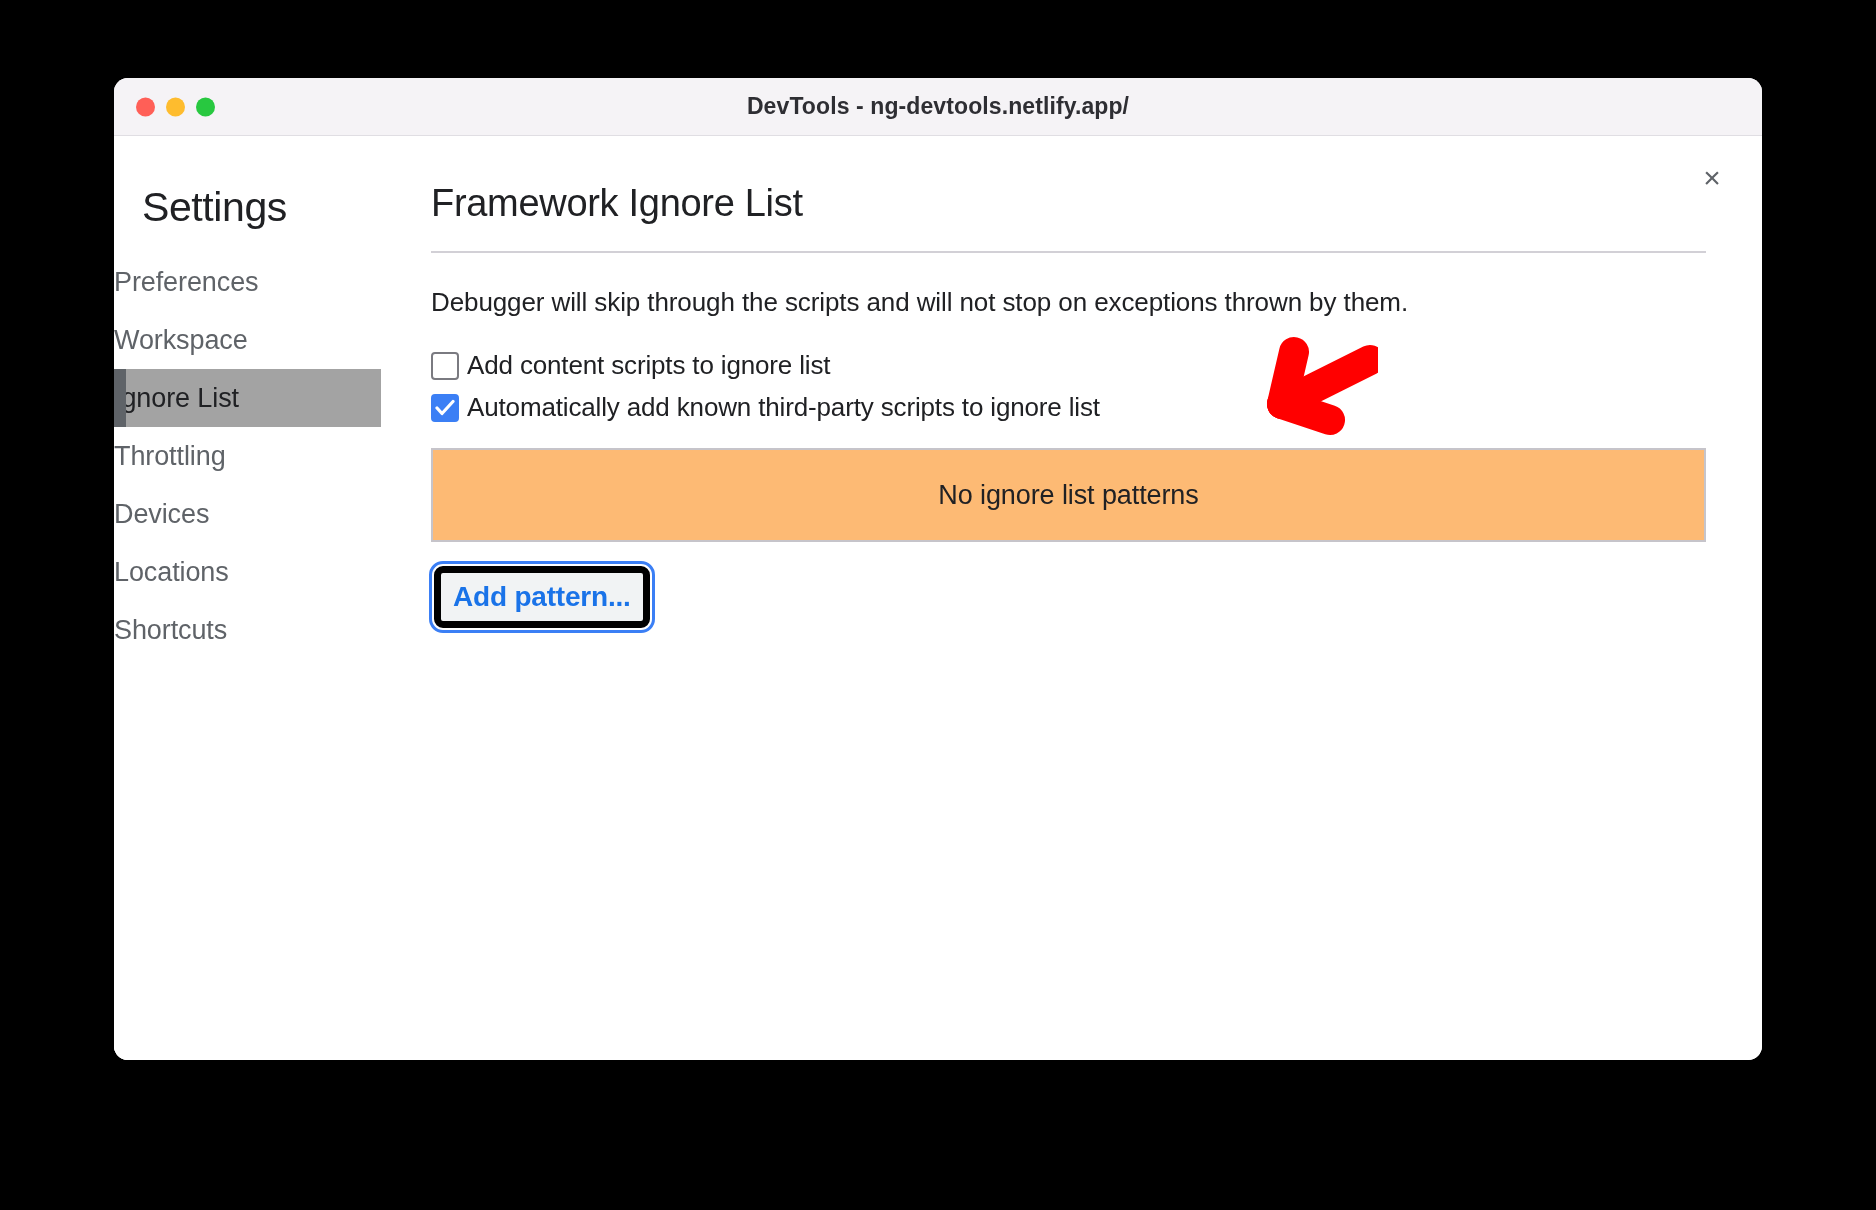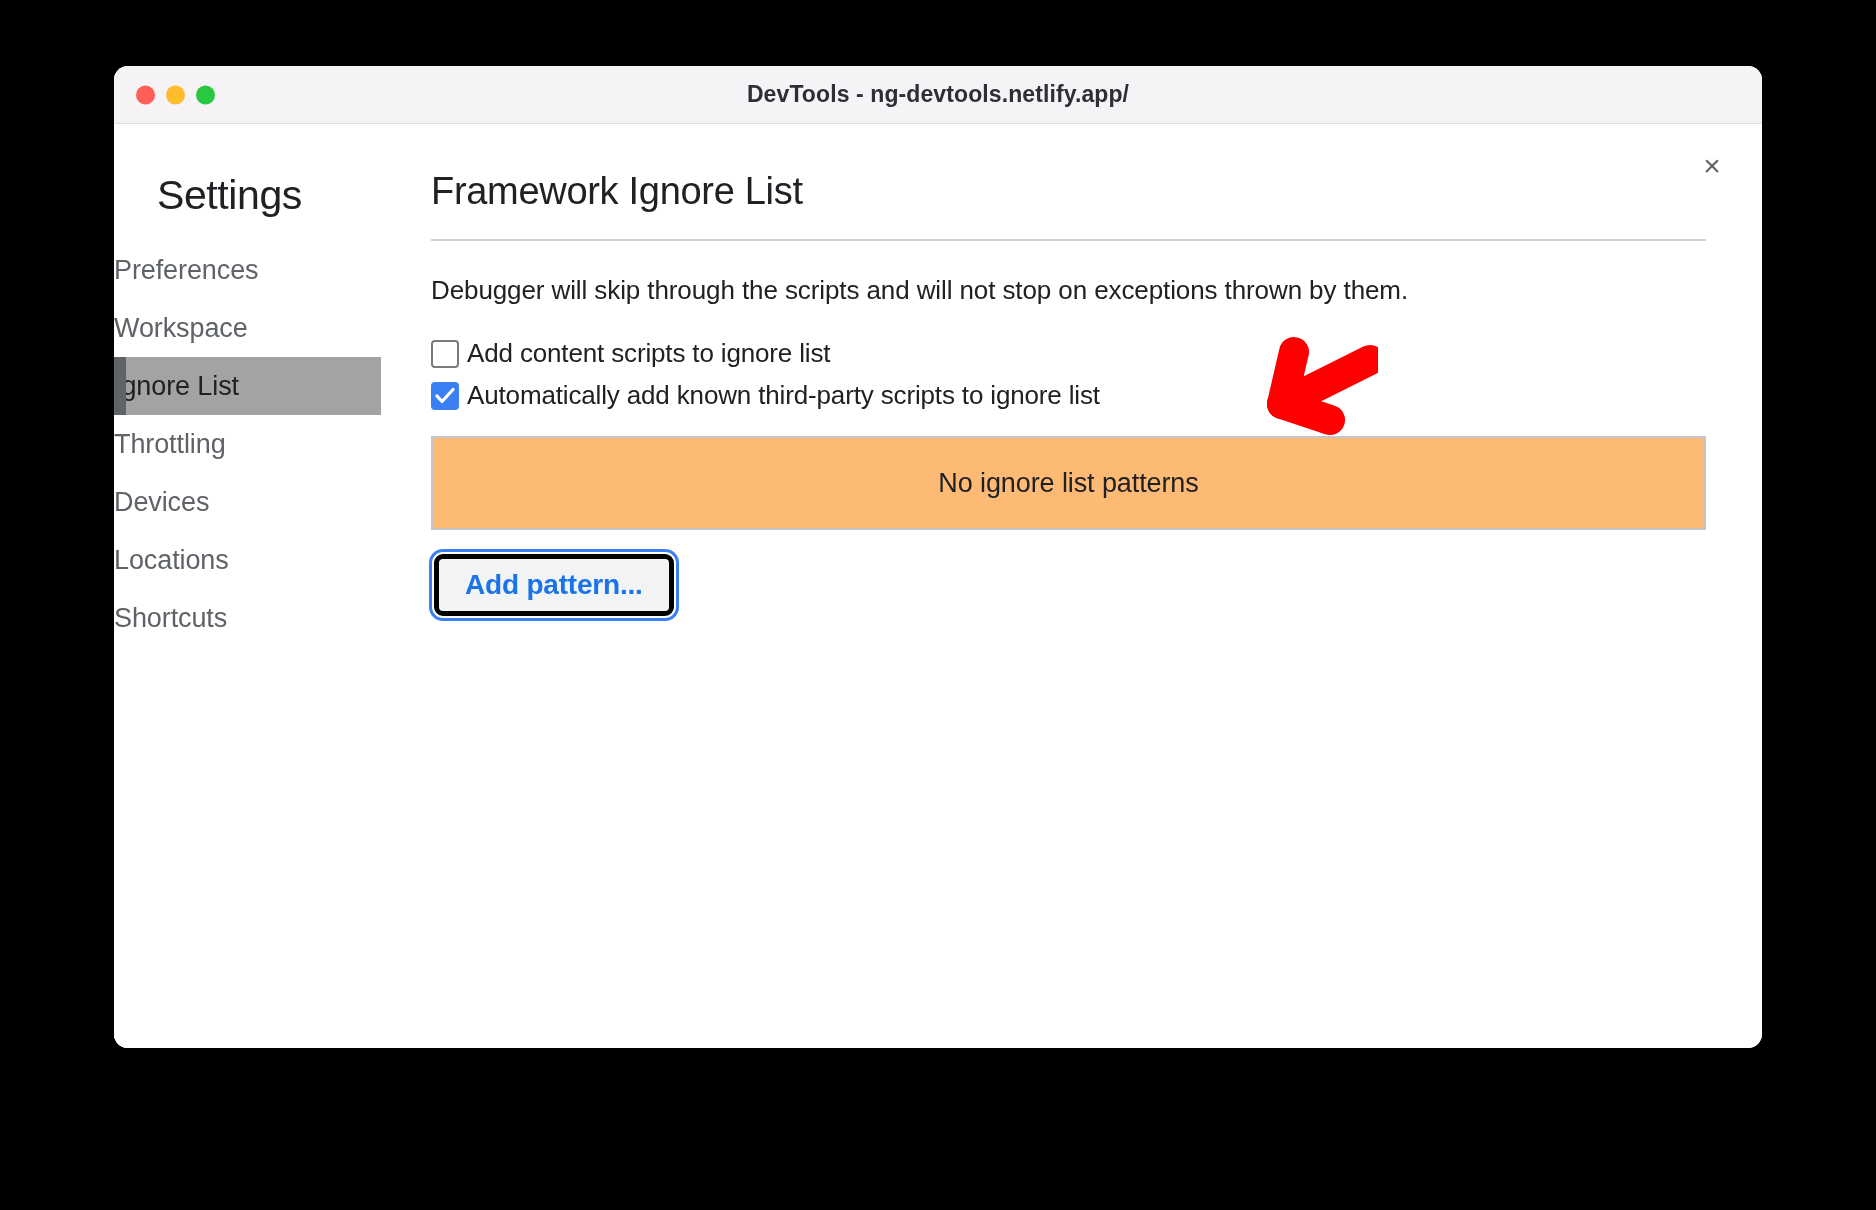--- a/index.html
+++ b/index.html
@@ -11,21 +11,21 @@
   }
   #root {
     position:relative;
     width:1876px; height:1210px;
     background:#000;
   }
 
   
   .window {
     position:absolute;
-    left:114px; top:66px;
+    left:114px; top:78px;
     width:1648px; height:982px;
     background:#ffffff;
     border-radius:14px;
     overflow:hidden;
     box-shadow:0 0 0 1px rgba(0,0,0,0.06);
   }
 
   .titlebar {
     position:relative;
     height:58px;
@@ -79,21 +79,21 @@
   .sidebar {
     width:267px;
     flex:0 0 267px;
     padding-top:48px;
     background:#ffffff;
   }
   .settings-heading {
     font-size:41px;
     font-weight:normal;
     color:#202124;
-    padding-left:43px;
+    padding-left:28px;
     margin-bottom:22px;
     letter-spacing:-0.4px;
   }
   .nav-item {
     position:relative;
     height:58px;
     display:flex;
     align-items:center;
     font-size:27px;
     color:#5f6368;
@@ -177,23 +177,23 @@
     justify-content:center;
     font-size:27px;
     color:#202124;
     letter-spacing:-0.1px;
   }
 
   .add-pattern-btn {
     margin-top:24px;
     margin-left:3px;
     height:62px;
-    padding:0 26px;
+    padding:0 12px;
     background:#f1f3f4;
-    border:5px solid #000000;
+    border:7px solid #000000;
     border-radius:9px;
     color:#1a73e8;
     font-size:28px;
     font-weight:bold;
     letter-spacing:-0.2px;
     font-family:"Liberation Sans", sans-serif;
     outline:3px solid #3b7ff5;
     outline-offset:2px;
     cursor:pointer;
     display:block;

